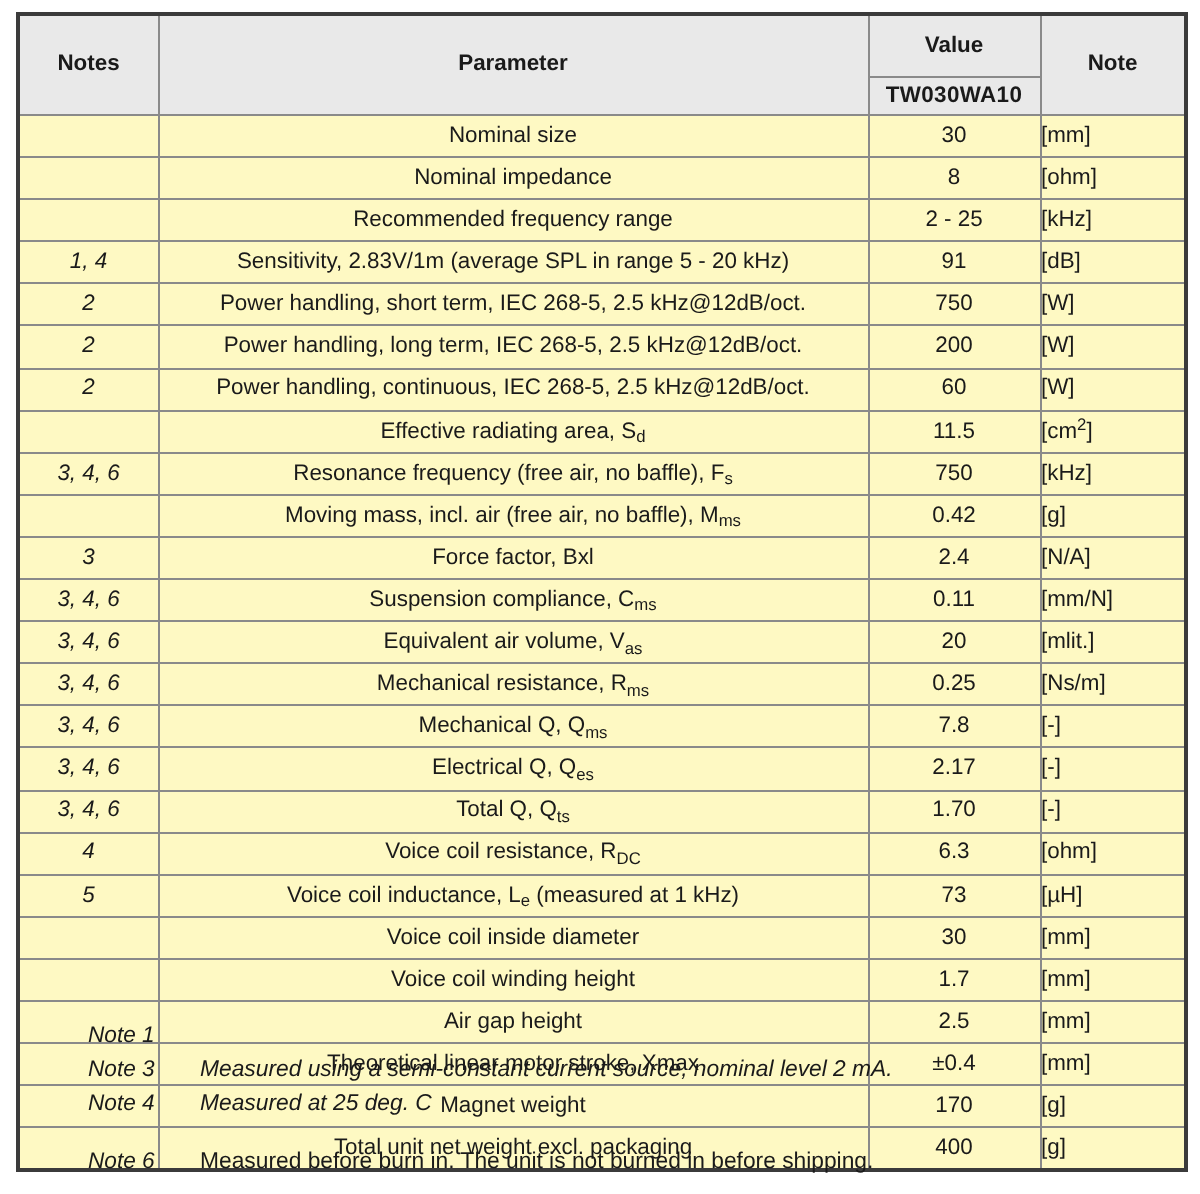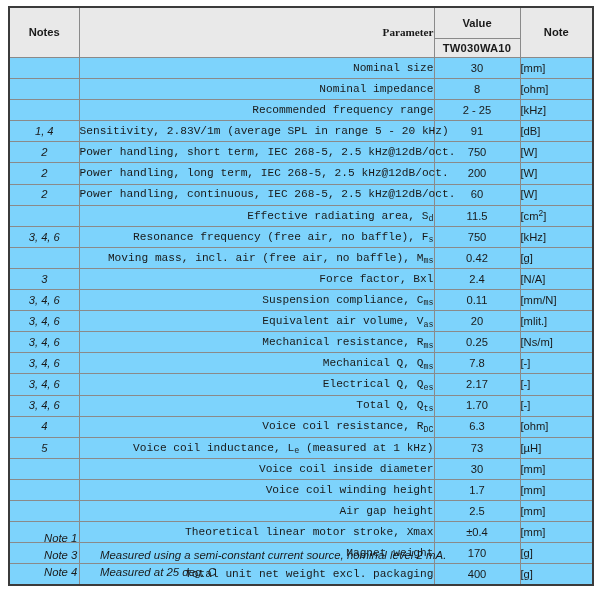--- a/index.html
+++ b/index.html
@@ -21,21 +21,21 @@
     box-sizing: border-box;
   }
   table.spec {
     position: absolute;
     left: 8px;
     top: 6px;
     width: 584px;
     border-collapse: collapse;
     table-layout: fixed;
     border: 2px solid #3b3b3b;
-    background: #7dd3fc;
+    background: #fef9c3;
   }
   table.spec col.c-notes  { width: 70px; }
   table.spec col.c-param  { width: 355px; }
   table.spec col.c-value  { width: 86px; }
   table.spec col.c-unit   { width: 73px; }
 
   table.spec th, table.spec td {
     border: 1px solid #8a8a8a;
     padding: 0;
     font-size: 11.2px;
@@ -48,48 +48,46 @@
     text-align: center;
     border-color: #6e6e6e;
   }
   th.h-main {
     font-size: 16px;
     height: 32px;
     padding: 0 0 0 0;
   }
   th.h-param {
     font-size: 16px;
-    text-align: right;
+    text-align: center;
     padding-left: 8px;
-    font-family: Liberation Serif, serif;
   }
   th.h-value-top {
     font-size: 16px;
     height: 30px;
   }
   th.h-model {
     font-size: 11.5px;
     height: 18px;
     letter-spacing: 0.2px;
   }
   tbody td {
     height: 20.1px;
   }
   td.notes {
     text-align: center;
     font-style: italic;
     font-size: 11.3px;
     padding: 0 2px;
   }
   td.param {
-    text-align: right;
+    text-align: center;
     padding-left: 8px;
     font-size: 11.6px;
     white-space: nowrap;
-    font-family: Liberation Mono, monospace;
   }
   td.value {
     text-align: center;
     font-size: 11.6px;
   }
   td.unit {
     text-align: left;
     padding-left: 6px;
     font-size: 11.6px;
     margin-left: 28px;
@@ -113,21 +111,20 @@
     font-size: 11.4px;
   }
   .fn-row.gap-before { margin-top: 12px; }
   .fn-label {
     width: 56px;
     flex: 0 0 56px;
     padding-left: 36px;
     box-sizing: content-box;
     font-style: italic;
     font-size: 11.3px;
-    margin-top: 20px;
   }
   .fn-text {
     font-style: italic;
   }
   .fn-row.upright .fn-text {
     font-style: normal;
   }
 </style>
 </head>
 <body>

